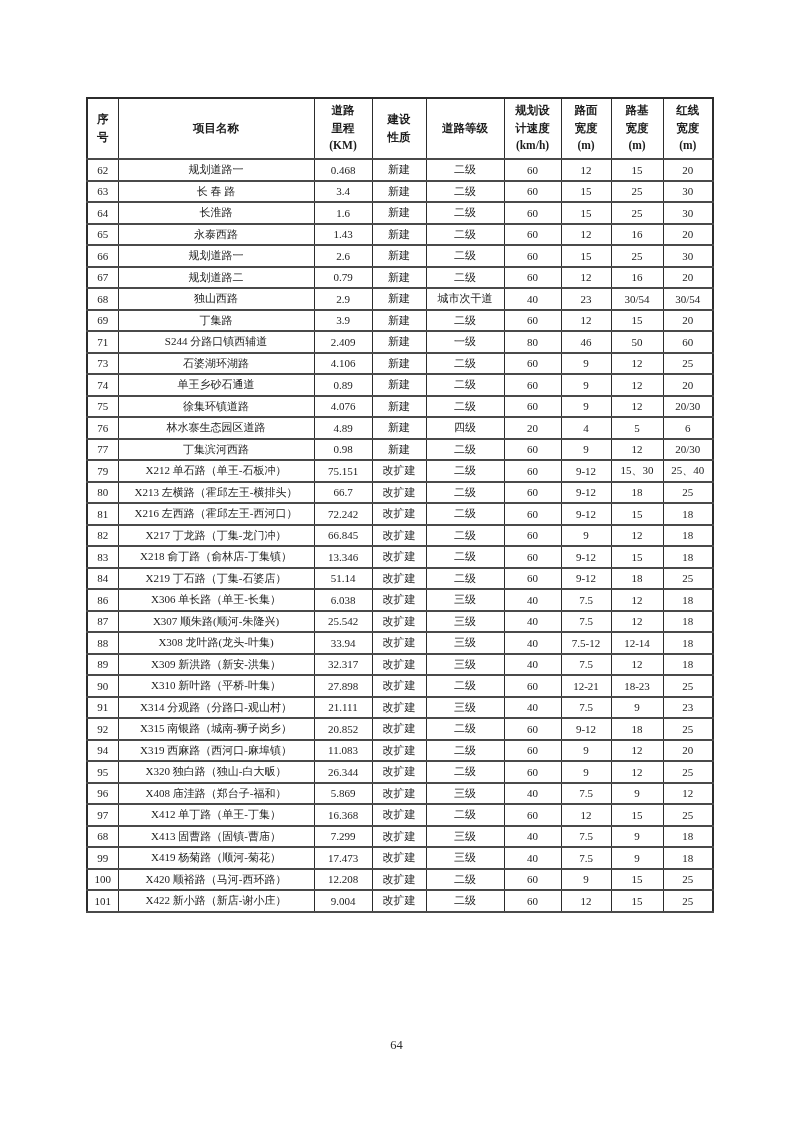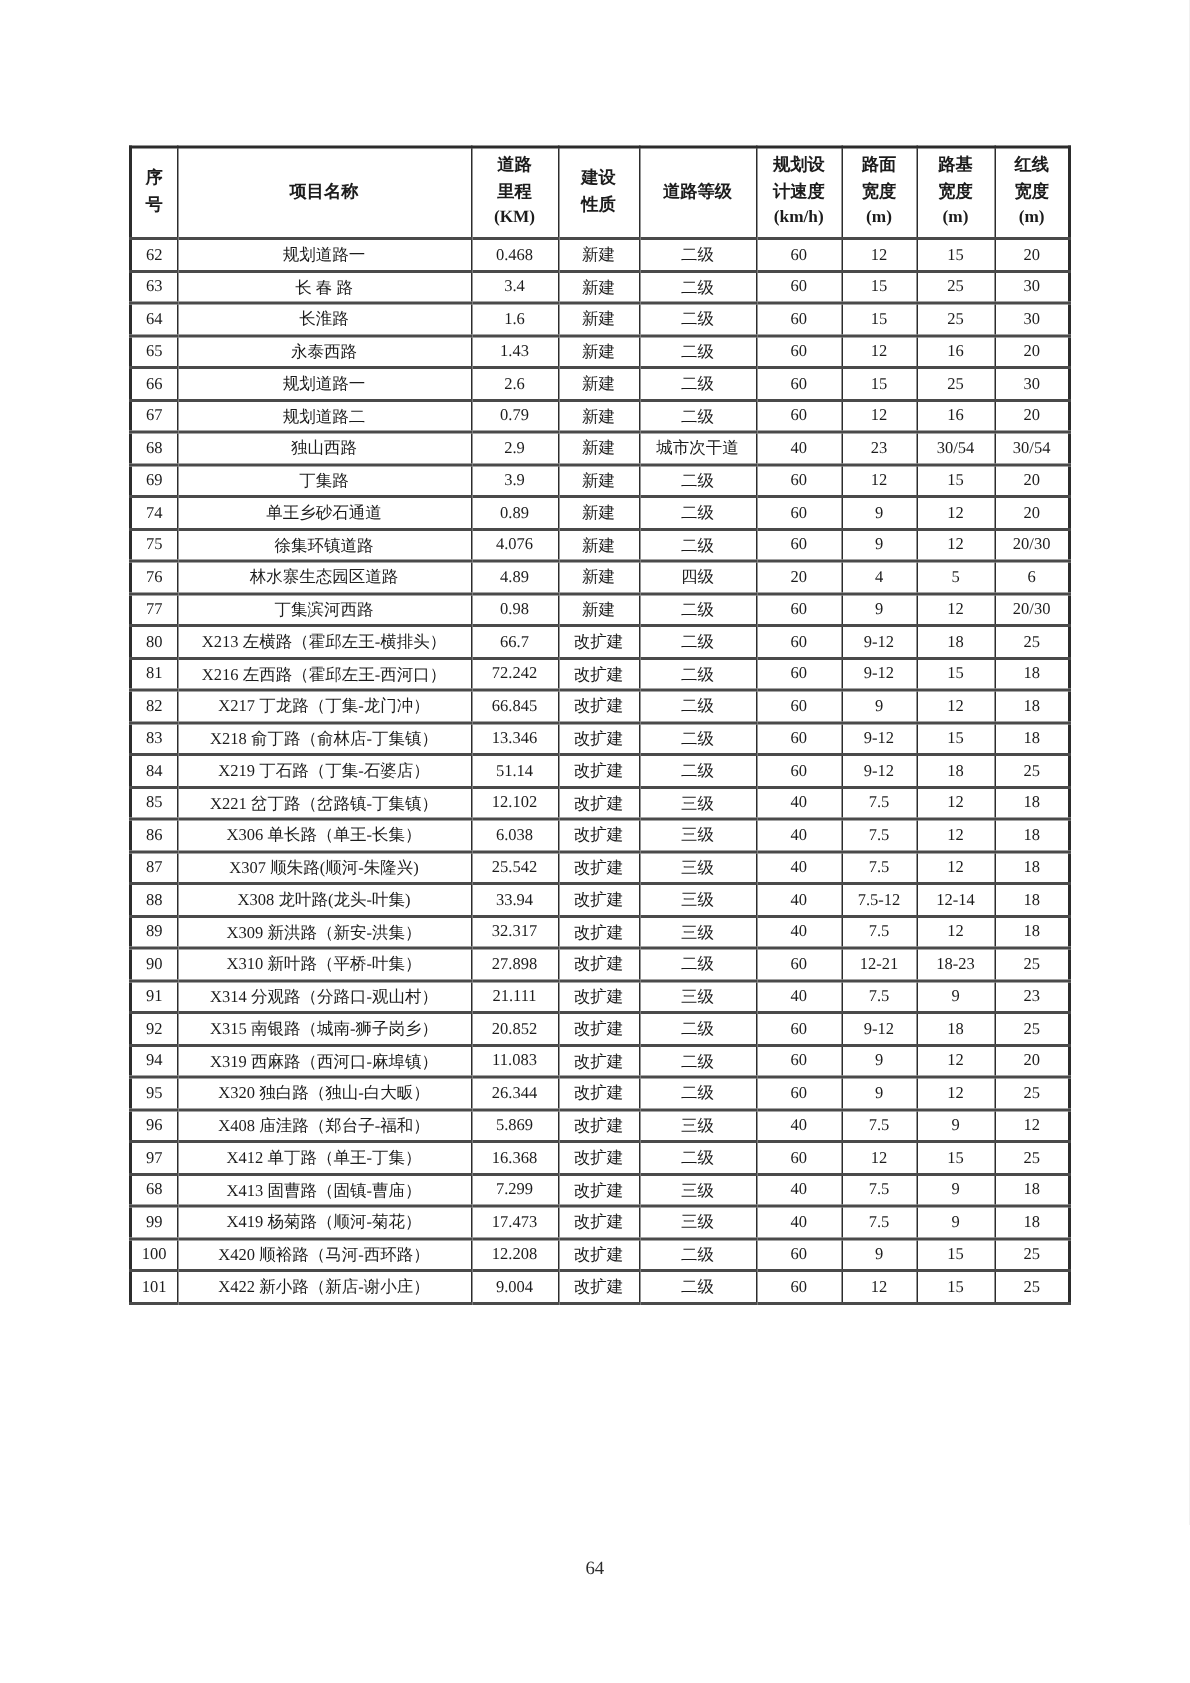--- a/index.html
+++ b/index.html
@@ -178,20 +178,42 @@
           <td>丁集路</td>
           <td>3.9</td>
           <td>新建</td>
           <td>二级</td>
           <td>60</td>
           <td>12</td>
           <td>15</td>
           <td>20</td>
         </tr>
         <tr>
+          <td>71</td>
+          <td>S244 分路口镇西辅道</td>
+          <td>2.409</td>
+          <td>新建</td>
+          <td>一级</td>
+          <td>80</td>
+          <td>46</td>
+          <td>50</td>
+          <td>60</td>
+        </tr>
+        <tr>
+          <td>73</td>
+          <td>石婆湖环湖路</td>
+          <td>4.106</td>
+          <td>新建</td>
+          <td>二级</td>
+          <td>60</td>
+          <td>9</td>
+          <td>12</td>
+          <td>25</td>
+        </tr>
+        <tr>
           <td>74</td>
           <td>单王乡砂石通道</td>
           <td>0.89</td>
           <td>新建</td>
           <td>二级</td>
           <td>60</td>
           <td>9</td>
           <td>12</td>
           <td>20</td>
         </tr>
@@ -222,20 +244,31 @@
           <td>丁集滨河西路</td>
           <td>0.98</td>
           <td>新建</td>
           <td>二级</td>
           <td>60</td>
           <td>9</td>
           <td>12</td>
           <td>20/30</td>
         </tr>
         <tr>
+          <td>79</td>
+          <td>X212 单石路（单王-石板冲）</td>
+          <td>75.151</td>
+          <td>改扩建</td>
+          <td>二级</td>
+          <td>60</td>
+          <td>9-12</td>
+          <td>15、30</td>
+          <td>25、40</td>
+        </tr>
+        <tr>
           <td>80</td>
           <td>X213 左横路（霍邱左王-横排头）</td>
           <td>66.7</td>
           <td>改扩建</td>
           <td>二级</td>
           <td>60</td>
           <td>9-12</td>
           <td>18</td>
           <td>25</td>
         </tr>
@@ -275,31 +308,20 @@
         <tr>
           <td>84</td>
           <td>X219 丁石路（丁集-石婆店）</td>
           <td>51.14</td>
           <td>改扩建</td>
           <td>二级</td>
           <td>60</td>
           <td>9-12</td>
           <td>18</td>
           <td>25</td>
-        </tr>
-        <tr>
-          <td>85</td>
-          <td>X221 岔丁路（岔路镇-丁集镇）</td>
-          <td>12.102</td>
-          <td>改扩建</td>
-          <td>三级</td>
-          <td>40</td>
-          <td>7.5</td>
-          <td>12</td>
-          <td>18</td>
         </tr>
         <tr>
           <td>86</td>
           <td>X306 单长路（单王-长集）</td>
           <td>6.038</td>
           <td>改扩建</td>
           <td>三级</td>
           <td>40</td>
           <td>7.5</td>
           <td>12</td>

